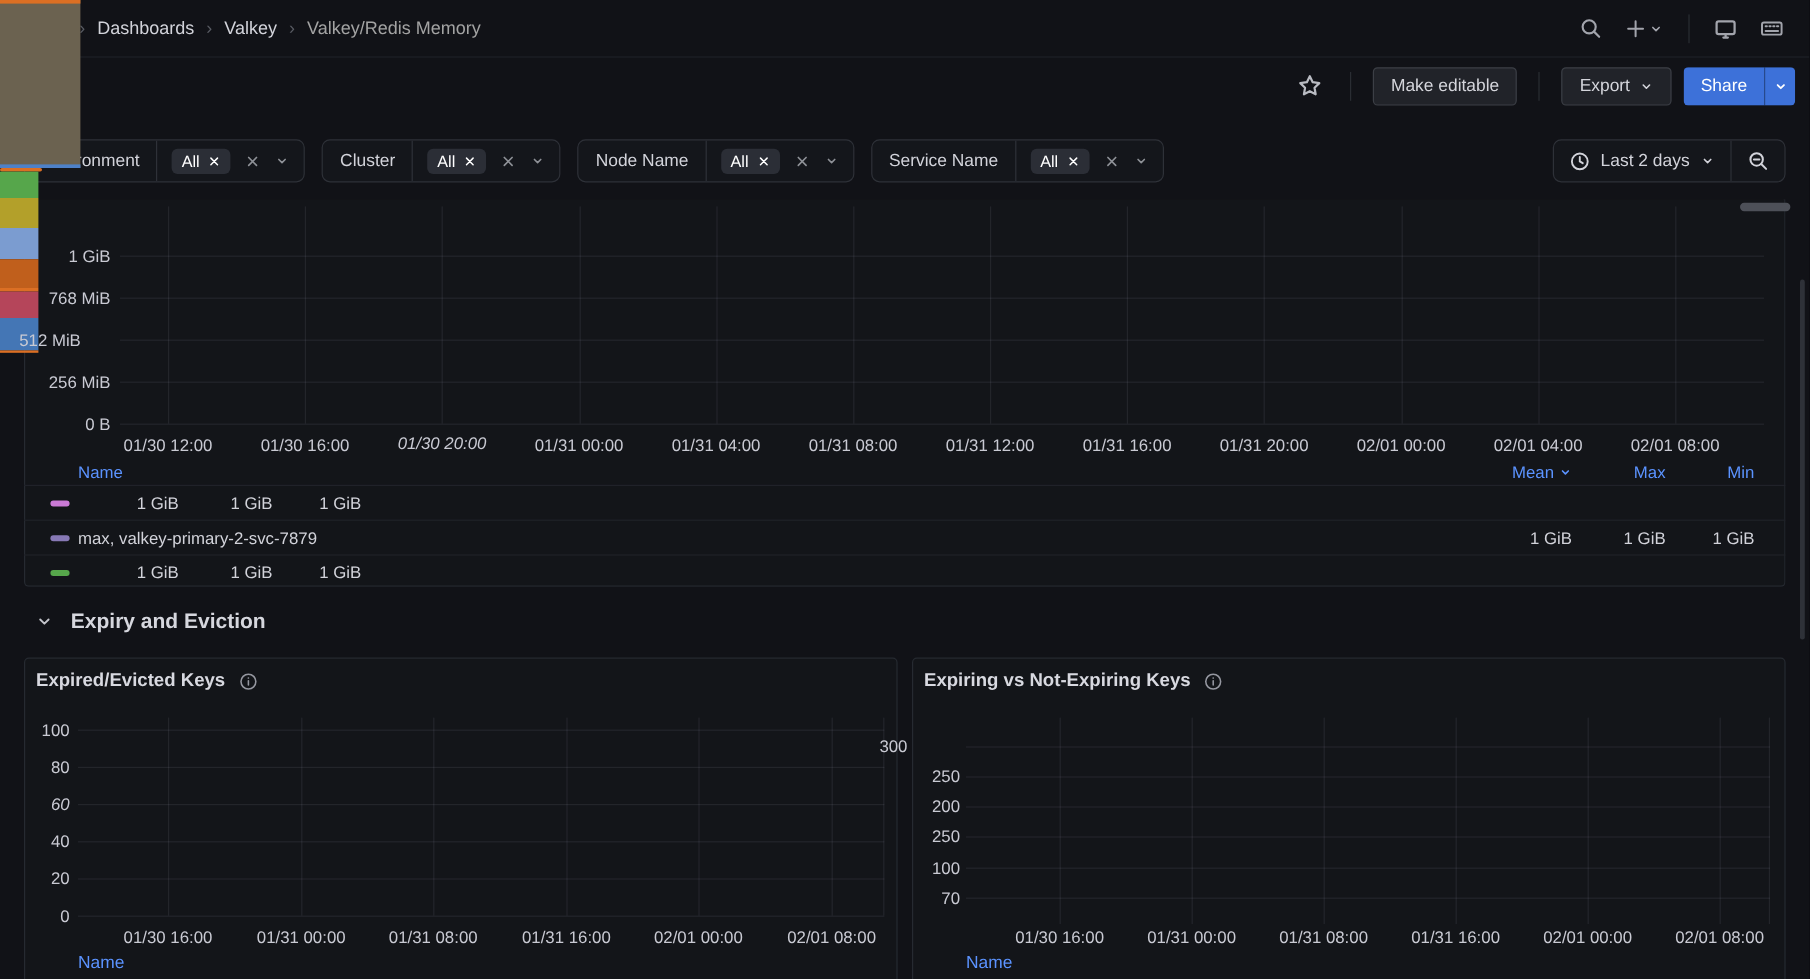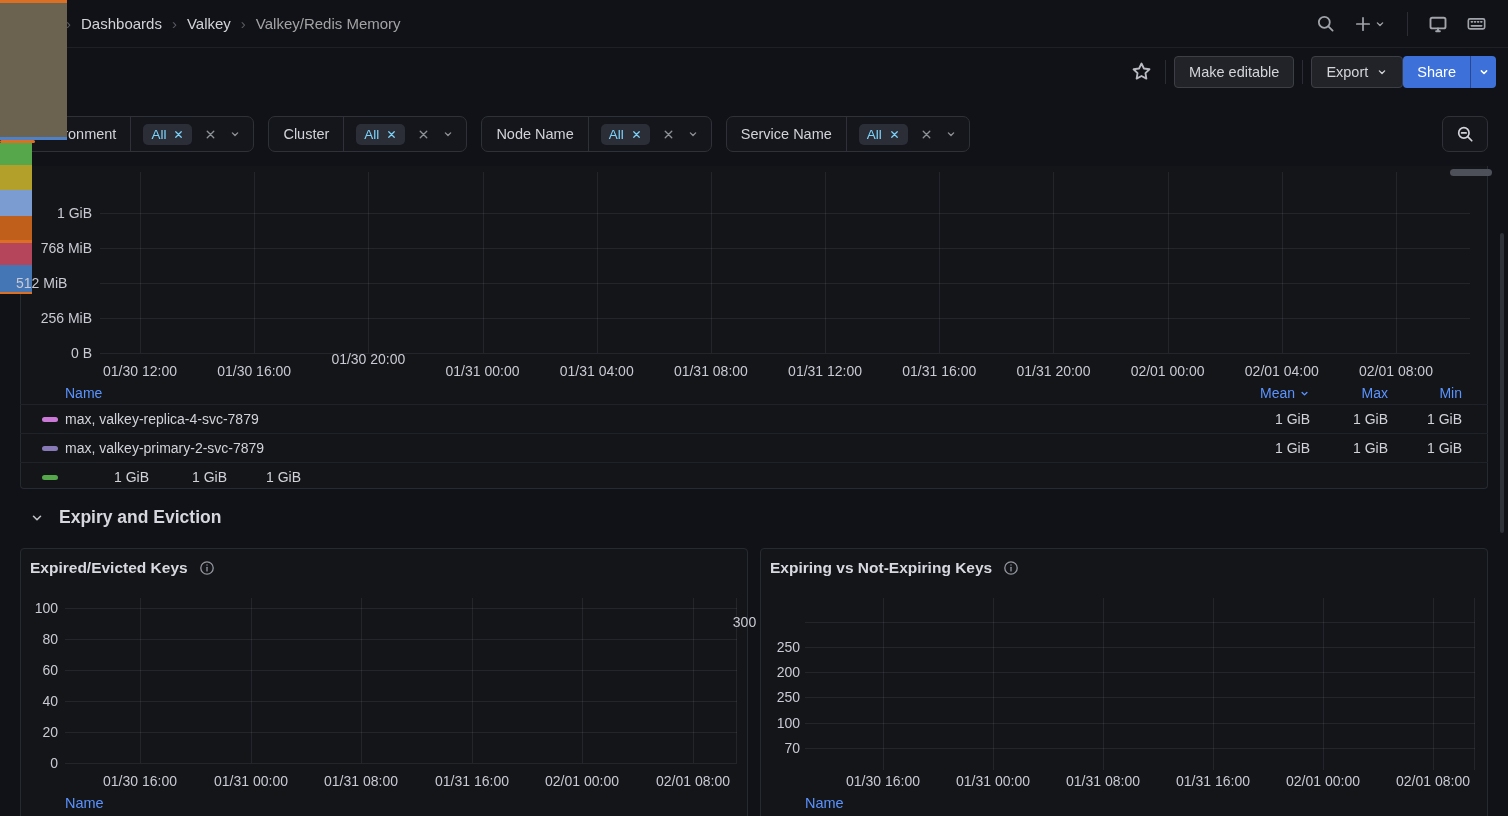--- a/index.html
+++ b/index.html
@@ -17,38 +17,38 @@
   .crumb-sep{color:#585b63;font-size:15px;}
   .crumb-current{color:#a3a3a3;}
   .nav-icons{margin-left:auto;display:flex;align-items:center;gap:6px;color:#a2a4ac;}
   .iconbtn{width:32px;height:32px;display:flex;align-items:center;justify-content:center;
     background:none;border:none;color:#a2a4ac;cursor:pointer;padding:0;border-radius:4px;}
   .iconbtn svg{display:block;}
   .vdiv{width:1px;height:24px;background:#2a2d33;margin:0 8px;}
   .caret{margin-left:2px;}
   
   .toolbar{position:absolute;top:48px;left:0;right:0;height:47px;display:flex;align-items:center;
-    justify-content:flex-end;padding:0 12px;}
+    justify-content:flex-end;padding:0 12px;gap:10px;}
   .btn{height:32px;display:flex;align-items:center;gap:8px;padding:0 14px;border-radius:4px;
     font-size:14.5px;cursor:pointer;font-family:inherit;}
   .btn-secondary{background:#212329;border:1px solid #3c3f46;color:#d4d5db;}
   .btn-primary-group{display:flex;height:32px;border-radius:4px;overflow:hidden;}
   .btn-primary{background:#3D71D9;border:none;color:#fff;display:flex;align-items:center;
     padding:0 14px;font-size:14.5px;font-weight:500;cursor:pointer;font-family:inherit;}
   .btn-primary-caret{background:#3D71D9;border:none;border-left:1px solid rgba(0,0,0,.35);
     color:#fff;width:26px;display:flex;align-items:center;justify-content:center;cursor:pointer;}
   
   .controls{position:absolute;top:116px;left:20px;right:20px;height:36px;display:flex;gap:14px;align-items:center;}
   .fgroup,.tgroup{display:flex;align-items:stretch;height:36px;border:1px solid #2e3138;
     border-radius:7px;background:#14161b;overflow:hidden;}
   .flabel{display:flex;align-items:center;padding:0 14px;border-right:1px solid #2e3138;
     color:#d2d3da;font-size:14.5px;cursor:pointer;}
   .fvalue{display:flex;align-items:center;gap:12px;padding:0 12px;cursor:pointer;}
   .pill{display:flex;align-items:center;gap:7px;background:#2b2e36;border-radius:5px;
-    padding:3px 8px;color:#7dd3fc;font-size:13.5px;}
+    padding:3px 8px;color:#ffffff;font-size:13.5px;}
   .pill svg,.fx svg{display:block;}
   .dim-ic{color:#8e9197;display:flex;align-items:center;}
   .spacer{flex:1;}
   .tsec{display:flex;align-items:center;gap:9px;padding:0 13px;border:none;background:none;
     color:#d2d3da;font-size:14.5px;cursor:pointer;font-family:inherit;}
   .tsec + .tsec{border-left:1px solid #2e3138;}
   
   .panel{position:absolute;background:#131519;border:1px solid #262a31;border-radius:4px;}
   #panel-memory{left:20px;top:166px;width:1468px;height:323px;border-top:none;border-radius:0 0 4px 4px;overflow:hidden;}
   #panel-expired{left:20px;top:548px;width:728px;height:300px;}
@@ -236,20 +236,30 @@
           <span class="dim-ic">
             <svg width="12" height="12" viewBox="0 0 16 16" fill="none" stroke="currentColor" stroke-width="1.8" stroke-linecap="round" stroke-linejoin="round">
               <path d="M4.5 6.5L8 10l3.5-3.5"></path>
             </svg>
           </span>
         </div>
       </div>
       <div class="spacer"></div>
       <div class="tgroup">
         <button class="tsec">
+          <svg width="17" height="17" viewBox="0 0 16 16" fill="none" stroke="currentColor" stroke-width="1.5" stroke-linecap="round">
+            <circle cx="8" cy="8" r="6.2"></circle>
+            <path d="M8 4.6V8l2.3 1.4"></path>
+          </svg>
+          <span>Last 2 days</span>
+          <svg width="12" height="12" viewBox="0 0 16 16" fill="none" stroke="currentColor" stroke-width="1.8" stroke-linecap="round" stroke-linejoin="round">
+            <path d="M4.5 6.5L8 10l3.5-3.5"></path>
+          </svg>
+        </button>
+        <button class="tsec">
           <svg width="18" height="18" viewBox="0 0 16 16" fill="none" stroke="currentColor" stroke-width="1.5" stroke-linecap="round">
             <circle cx="7" cy="7" r="4.6"></circle>
             <path d="M10.4 10.4L14 14M5 7h4"></path>
           </svg>
         </button>
       </div>
     </div>
 
   <div class="panel" id="panel-memory"></div>
 
@@ -265,21 +275,20 @@
       <span class="lh-col w-max">
           <span>Max</span>
         </span>
       <span class="lh-col w-min">
           <span>Min</span>
         </span>
     </div>
     <div id="legend-rows">
         <div class="legend-row">
           <span class="swatch" style="background: rgb(202, 122, 214);"></span>
-          <span class="l-name">max, valkey-replica-4-svc-7879</span>
           <span class="l-val w-mean">1 GiB</span>
           <span class="l-val w-max">1 GiB</span>
           <span class="l-val w-min">1 GiB</span>
         </div>
         <div class="legend-row">
           <span class="swatch" style="background: rgb(135, 121, 181);"></span>
           <span class="l-name">max, valkey-primary-2-svc-7879</span>
           <span class="l-val w-mean">1 GiB</span>
           <span class="l-val w-max">1 GiB</span>
           <span class="l-val w-min">1 GiB</span>
@@ -339,21 +348,21 @@
       <div class="tick" style="left: 16px; top: 274px; width: 76px; text-align: left;">512 MiB</div>
       <div class="gl" style="left: 100px; top: 318px; width: 1370px; height: 1px;"></div>
       <div class="tick" style="left: 16px; top: 309px; width: 76px; text-align: right;">256 MiB</div>
       <div class="gl" style="left: 100px; top: 353px; width: 1370px; height: 1px;"></div>
       <div class="tick" style="left: 16px; top: 344px; width: 76px; text-align: right;">0 B</div>
       <div class="gl" style="left: 140px; top: 172px; width: 1px; height: 181px;"></div>
       <div class="tick" style="left: 80px; top: 362px; width: 120px; text-align: center;">01/30 12:00</div>
       <div class="gl" style="left: 254.18px; top: 172px; width: 1px; height: 181px;"></div>
       <div class="tick" style="left: 194.18px; top: 362px; width: 120px; text-align: center;">01/30 16:00</div>
       <div class="gl" style="left: 368.36px; top: 172px; width: 1px; height: 181px;"></div>
-      <div class="tick" style="left: 308.36px; top: 350px; width: 120px; text-align: center;">01/30 20:00</div>
+      <div class="tick" style="left: 308.36px; top: 360px; width: 120px; text-align: center; font-style: italic;">01/30 20:00</div>
       <div class="gl" style="left: 482.54px; top: 172px; width: 1px; height: 181px;"></div>
       <div class="tick" style="left: 422.54px; top: 362px; width: 120px; text-align: center;">01/31 00:00</div>
       <div class="gl" style="left: 596.72px; top: 172px; width: 1px; height: 181px;"></div>
       <div class="tick" style="left: 536.72px; top: 362px; width: 120px; text-align: center;">01/31 04:00</div>
       <div class="gl" style="left: 710.9px; top: 172px; width: 1px; height: 181px;"></div>
       <div class="tick" style="left: 650.9px; top: 362px; width: 120px; text-align: center;">01/31 08:00</div>
       <div class="gl" style="left: 825.08px; top: 172px; width: 1px; height: 181px;"></div>
       <div class="tick" style="left: 765.08px; top: 362px; width: 120px; text-align: center;">01/31 12:00</div>
       <div class="gl" style="left: 939.26px; top: 172px; width: 1px; height: 181px;"></div>
       <div class="tick" style="left: 879.26px; top: 362px; width: 120px; text-align: center;">01/31 16:00</div>
@@ -366,21 +375,21 @@
       <div class="gl" style="left: 1395.98px; top: 172px; width: 1px; height: 181px;"></div>
       <div class="tick" style="left: 1335.98px; top: 362px; width: 120px; text-align: center;">02/01 08:00</div>
       <div class="" style="left: 1399px; top: 213px; width: 67px; height: 140px; background: rgb(107, 98, 80); border-top: 3px solid rgb(219, 111, 36); border-bottom: 3px solid rgb(78, 129, 200);"></div>
       <div class="gl" style="left: 65px; top: 763px; width: 672px; height: 1px;"></div>
       <div class="tick" style="left: 10px; top: 754px; width: 48px; text-align: right;">0</div>
       <div class="gl" style="left: 65px; top: 732px; width: 672px; height: 1px;"></div>
       <div class="tick" style="left: 10px; top: 723px; width: 48px; text-align: right;">20</div>
       <div class="gl" style="left: 65px; top: 701px; width: 672px; height: 1px;"></div>
       <div class="tick" style="left: 10px; top: 692px; width: 48px; text-align: right;">40</div>
       <div class="gl" style="left: 65px; top: 670px; width: 672px; height: 1px;"></div>
-      <div class="tick" style="left: 10px; top: 661px; width: 48px; text-align: right;">60</div>
+      <div class="tick" style="left: 10px; top: 661px; width: 48px; text-align: right; font-style: italic;">60</div>
       <div class="gl" style="left: 65px; top: 639px; width: 672px; height: 1px;"></div>
       <div class="tick" style="left: 10px; top: 630px; width: 48px; text-align: right;">80</div>
       <div class="gl" style="left: 65px; top: 608px; width: 672px; height: 1px;"></div>
       <div class="tick" style="left: 10px; top: 599px; width: 48px; text-align: right;">100</div>
       <div class="gl" style="left: 140px; top: 598px; width: 1px; height: 165px;"></div>
       <div class="tick" style="left: 85px; top: 772px; width: 110px; text-align: center;">01/30 16:00</div>
       <div class="gl" style="left: 251px; top: 598px; width: 1px; height: 165px;"></div>
       <div class="tick" style="left: 196px; top: 772px; width: 110px; text-align: center;">01/31 00:00</div>
       <div class="gl" style="left: 361px; top: 598px; width: 1px; height: 165px;"></div>
       <div class="tick" style="left: 306px; top: 772px; width: 110px; text-align: center;">01/31 08:00</div>

